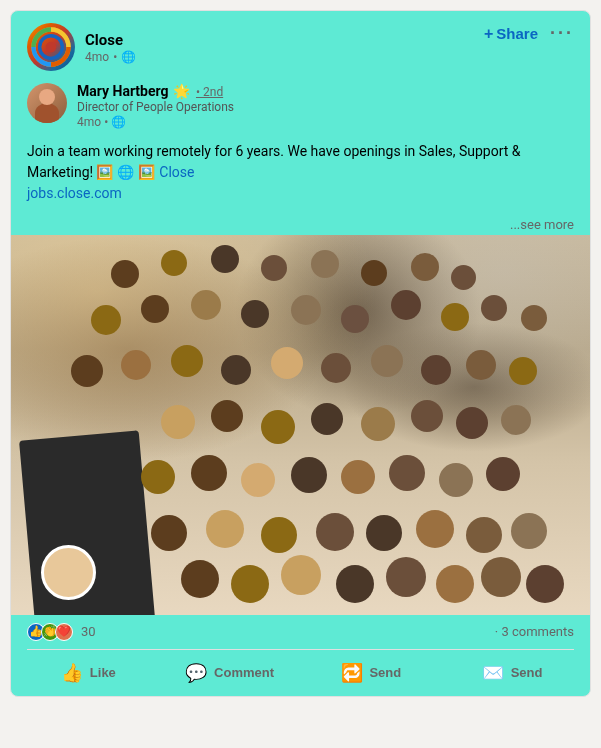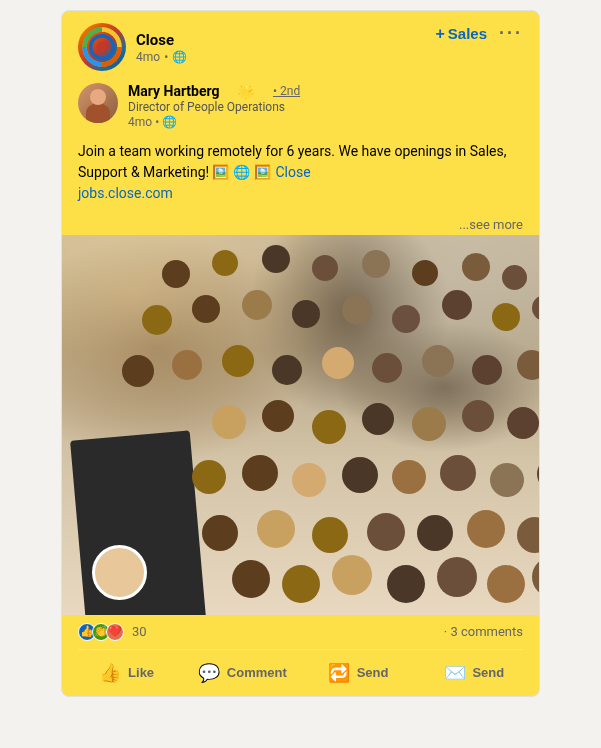--- a/index.html
+++ b/index.html
@@ -6,22 +6,22 @@
     body {
       font-family: -apple-system, BlinkMacSystemFont, 'Segoe UI', Roboto, sans-serif;
       background: #f3f2ef;
       display: flex;
       justify-content: center;
       align-items: flex-start;
       min-height: 748px;
       padding: 10px;
     }
     .card {
-      width: 479px;
-      background: #fde047;
+      width: 581px;
+      background: #5eead4;
       border-radius: 8px;
       border: 1px solid #e0e0e0;
       overflow: hidden;
     }
     .post-header {
       display: flex;
       align-items: center;
       padding: 12px 16px 8px 16px;
       position: relative;
     }
@@ -126,22 +126,22 @@
       width: 16px;
       height: 16px;
       background: #e8a882;
       border-radius: 50%;
     }
     .author-info {
       margin-left: 10px;
     }
     .author-name-row {
       display: flex;
-      align-items: center;
-      gap: 18px;
+      align-items: flex-end;
+      gap: 5px;
       font-size: 14px;
     }
     .author-name {
       font-weight: 700;
       color: #000;
       cursor: pointer;
     }
     .sun-emoji {
       font-size: 14px;
     }
@@ -312,21 +312,21 @@
       <div class="company-name">Close</div>
       <div class="post-meta">
         <span>4mo</span>
         <span>•</span>
         <span>🌐</span>
       </div>
     </div>
     <div class="header-actions">
       <button class="follow-btn">
         <span class="plus">+</span>
-        <span>Sales</span>
+        <span>Share</span>
       </button>
       <button class="more-btn">
         <span>···</span>
       </button>
     </div>
   </div>
 
   <div class="author-section">
     <div class="author-avatar-img"></div>
     <div class="author-info">

